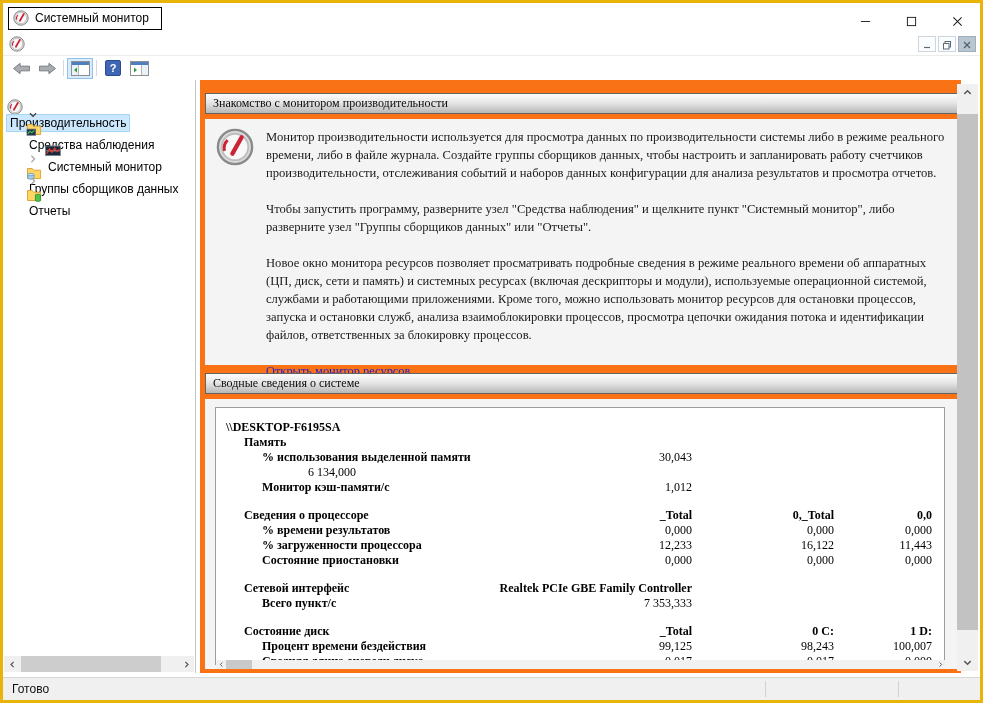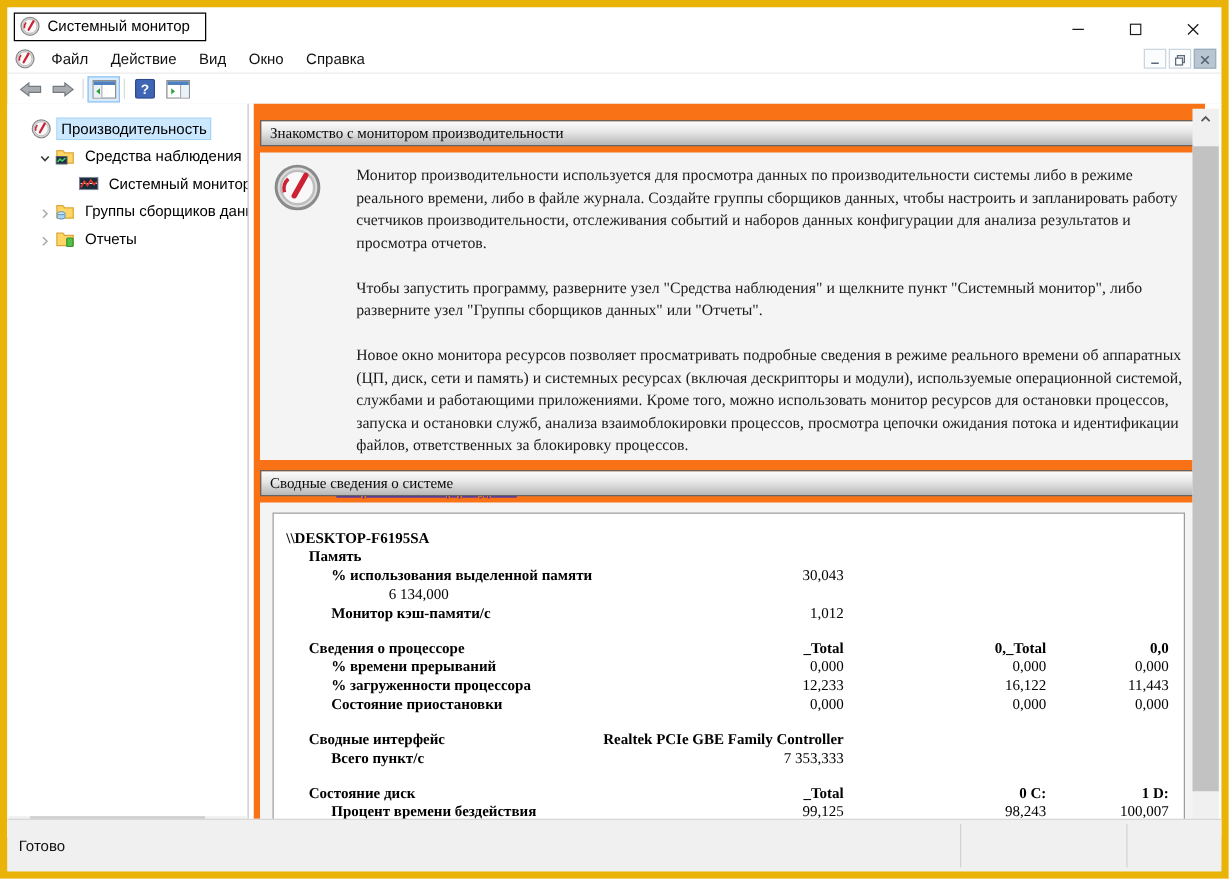--- a/index.html
+++ b/index.html
@@ -1,17 +1,17 @@
 <!DOCTYPE html>
 <html style="--selection: #cce8ff; --link: #2121d6; --help-blue: #3e66b5;"><head>
 <meta charset="utf-8">
 <style>
   html,body{margin:0;padding:0;}
   body{width:983px;height:703px;position:relative;font-family:"Liberation Sans",sans-serif;background:#fff;overflow:hidden;}
-  .window{position:absolute;inset:0;border:6px solid #eab308;box-sizing:border-box;background:#fff;}
+  .window{position:absolute;inset:0;border:3px solid #eab308;box-sizing:border-box;background:#fff;}
 
   
   .titlebar{height:30px;display:flex;align-items:center;background:#fff;position:relative;}
   .title-box{display:flex;align-items:center;gap:6px;margin-left:5px;border:1px solid #000;height:23px;padding:0 12px 0 4px;font-size:12px;color:#000;box-sizing:border-box;}
   .icon16{width:16px;height:16px;display:block;flex:none;}
   .icon16 svg{display:block;}
   .win-controls{margin-left:auto;display:flex;height:30px;}
   .win-btn{width:46px;height:30px;display:flex;align-items:center;justify-content:center;}
   .win-glyph{width:11px;height:11px;display:block;}
 
@@ -31,21 +31,21 @@
   .tb-btn.active{background:#d9ecff;border-color:#8fc2ef;}
   .tb-sep{width:1px;height:16px;background:#d9d9d9;margin:0 3px;flex:none;}
   .tb-ic-wide{width:21px;height:15px;display:block;}
   .tb-ic{width:16px;height:16px;display:block;}
 
   
   .main{position:absolute;top:77px;left:0;right:0;bottom:27px;background:#fff;}
 
   .tree-panel{position:absolute;left:0;top:0;bottom:0;width:193px;background:#fff;border-right:1px solid #c6c6c6;box-sizing:border-box;overflow:hidden;}
   #tree{padding-top:6px;font-size:12px;}
-  .tree-row{display:flex;align-items:flex-end;height:22px;white-space:nowrap;cursor:default;}
+  .tree-row{display:flex;align-items:flex-start;height:22px;white-space:nowrap;cursor:default;flex-direction:column;}
   .chev{width:13px;height:13px;flex:none;display:flex;align-items:center;justify-content:center;margin-right:2px;}
   .chev svg{width:10px;height:10px;display:block;}
   .ticon{width:17px;height:16px;flex:none;margin-right:4px;}
   .ticon svg{width:16px;height:16px;display:block;}
   .tlabel{padding:1px 3px;color:#000;}
   .tree-row.selected .tlabel{background:var(--selection);outline:1px solid #a4d5f7;}
 
   .h-scroll{position:absolute;bottom:1px;left:1px;width:190px;height:16px;background:#f0f0f0;display:flex;align-items:center;}
   .hs-arrow{width:16px;height:16px;display:flex;align-items:center;justify-content:center;flex:none;}
   .hs-arrow svg{width:9px;height:9px;display:block;}
@@ -58,51 +58,51 @@
   .gb1{top:13px;}
   .gb2{top:293px;}
   .gb-header{height:21px;border:1px solid #646464;background:linear-gradient(#fdfdfd,#e6e6e6 45%,#b7b7b7);display:flex;align-items:center;padding:0 7px;font-size:12px;color:#0a0a0a;box-sizing:border-box;}
   .gb-body{background:#f4f4f4;margin-top:5px;position:relative;}
   .gb1 .gb-body{height:246px;display:flex;}
   .gb2 .gb-body{height:270px;}
 
   .intro-icon{width:38px;height:38px;flex:none;margin:9px 9px 0 11px;}
   .intro-icon svg{width:38px;height:38px;display:block;}
   .intro-text{padding:9px 8px 0 3px;font-size:12.6px;line-height:18px;color:#1a1a1a;}
-  .intro-text p{margin:0 0 18px 16px;}
+  .intro-text p{margin:0 0 18px 0;}
   .intro-text a{color:var(--link);text-decoration:underline;cursor:pointer;font-size:12.4px;}
 
   .report-box{position:absolute;left:10px;top:8px;width:730px;height:258px;background:#fff;border:1px solid #9d9d9d;box-sizing:border-box;padding:12px 12px 0 10px;font-size:12px;overflow:hidden;}
   .r-line{display:flex;height:15px;align-items:center;}
   .r-label{flex:1;min-width:0;font-weight:bold;color:#000;white-space:nowrap;}
   .ind1{padding-left:18px;}
   .ind2{padding-left:36px;}
   .r-val{display:flex;justify-content:flex-end;white-space:nowrap;flex:none;}
   .c1{width:130px;}
-  .c2{width:162px;}
+  .c2{width:142px;}
   .c3{width:98px;}
   .r-val.hdr{font-weight:bold;}
   .r-spacer{height:13px;}
   .computer{font-weight:bold;}
 
   .content-hscroll{position:absolute;left:11px;bottom:0;width:729px;height:9px;background:#f1f1f1;display:flex;align-items:center;overflow:hidden;}
   .chs-arrow{width:10px;height:9px;display:flex;align-items:center;justify-content:center;flex:none;}
   .chs-arrow svg{width:7px;height:7px;display:block;}
   .chs-thumb{width:26px;height:9px;background:#c9c9c9;flex:none;}
   .chs-fill{flex:1;}
 
   .v-scroll{position:absolute;right:2px;top:4px;bottom:2px;width:21px;background:#f0f0f0;}
   .vs-arrow{position:absolute;left:0;width:21px;height:17px;display:flex;align-items:center;justify-content:center;}
   .vs-arrow svg{width:11px;height:11px;display:block;}
   .vs-up{top:0;}
   .vs-down{bottom:0;}
   .vs-thumb{position:absolute;left:0;top:30px;width:21px;height:516px;background:#c2c2c2;}
 
   
-  .statusbar{position:absolute;left:0;right:0;bottom:0;height:42px;background:#f0f0f0;border-top:1px solid #d7d7d7;display:flex;align-items:center;padding-left:9px;font-size:12px;color:#111;box-sizing:border-box;}
+  .statusbar{position:absolute;left:0;right:0;bottom:0;height:23px;background:#f0f0f0;border-top:1px solid #d7d7d7;display:flex;align-items:center;padding-left:9px;font-size:12px;color:#111;box-sizing:border-box;}
   .sb-sep{position:absolute;top:3px;bottom:3px;width:1px;background:#d2d2d2;}
 </style>
 </head>
 <body>
 
 <div class="window">
 
   <div class="titlebar">
     <div class="title-box">
       <span class="icon16">
@@ -136,27 +136,20 @@
 
   <div class="menubar">
     <span class="icon16">
         <svg viewBox="0 0 16 16" width="100%" height="100%">
           <circle cx="8" cy="8" r="7.2" fill="#dcdcdc" stroke="#8a8a8a" stroke-width="1"></circle>
           <circle cx="8" cy="8" r="5.6" fill="#f8f8f8" stroke="#bdbdbd" stroke-width="0.8"></circle>
           <path d="M10.8 3.9 L6.9 10.8" stroke="#cc2233" stroke-width="1.8" fill="none" stroke-linecap="round"></path>
           <path d="M3.6 9.6 A4.6 4.6 0 0 1 4.9 5.1" stroke="#cc2233" stroke-width="1.2" fill="none"></path>
         </svg>
       </span>
-    <nav id="menu-items">
-        <span class="menu-item">Файл</span>
-        <span class="menu-item">Действие</span>
-        <span class="menu-item">Вид</span>
-        <span class="menu-item">Окно</span>
-        <span class="menu-item">Справка</span>
-      </nav>
     <div class="mdi-controls" id="mdi-controls">
         <div class="mdi-btn">
           <span class="mdi-glyph"><svg viewBox="0 0 10 10" width="100%" height="100%">
               <line x1="2" y1="7.5" x2="8" y2="7.5" stroke="#5a6a78" stroke-width="1.2"></line>
             </svg></span>
         </div>
         <div class="mdi-btn">
           <span class="mdi-glyph"><svg viewBox="0 0 10 10" width="100%" height="100%">
               <rect x="3" y="1.5" width="5.5" height="5.5" fill="#fff" stroke="#5a6a78" stroke-width="1"></rect>
               <rect x="1.5" y="3.5" width="5.5" height="5.5" fill="#fff" stroke="#5a6a78" stroke-width="1"></rect>
@@ -351,40 +344,40 @@
                   <span class="r-val c3"></span>
                 </div>
                 <div class="r-spacer"></div>
                 <div class="r-line">
                   <span class="r-label ind1">Сведения о процессоре</span>
                   <span class="r-val c1 hdr">_Total</span>
                   <span class="r-val c2 hdr">0,_Total</span>
                   <span class="r-val c3 hdr">0,0</span>
                 </div>
                 <div class="r-line">
-                  <span class="r-label ind2">% времени прерываний</span>
+                  <span class="r-label ind2">% времени результатов</span>
                   <span class="r-val c1">0,000</span>
                   <span class="r-val c2">0,000</span>
                   <span class="r-val c3">0,000</span>
                 </div>
                 <div class="r-line">
                   <span class="r-label ind2">% загруженности процессора</span>
                   <span class="r-val c1">12,233</span>
                   <span class="r-val c2">16,122</span>
                   <span class="r-val c3">11,443</span>
                 </div>
                 <div class="r-line">
                   <span class="r-label ind2">Состояние приостановки</span>
                   <span class="r-val c1">0,000</span>
                   <span class="r-val c2">0,000</span>
                   <span class="r-val c3">0,000</span>
                 </div>
                 <div class="r-spacer"></div>
                 <div class="r-line">
-                  <span class="r-label ind1">Сводные интерфейс</span>
+                  <span class="r-label ind1">Сетевой интерфейс</span>
                   <span class="r-val c1 hdr">Realtek PCIe GBE Family Controller</span>
                   <span class="r-val c2 hdr"></span>
                   <span class="r-val c3 hdr"></span>
                 </div>
                 <div class="r-line">
                   <span class="r-label ind2">Всего пункт/с</span>
                   <span class="r-val c1">7 353,333</span>
                   <span class="r-val c2"></span>
                   <span class="r-val c3"></span>
                 </div>

